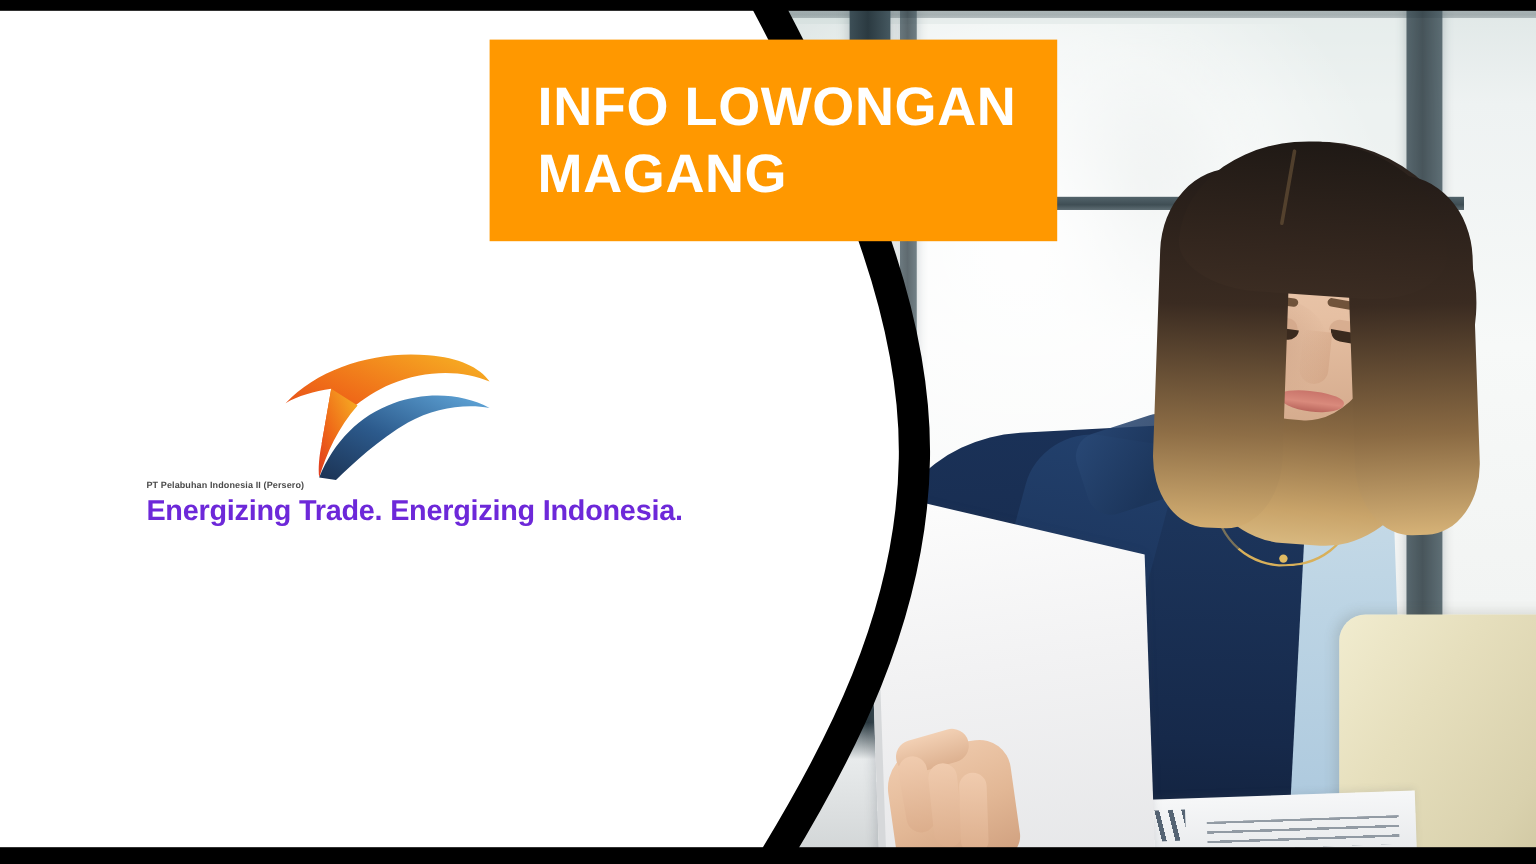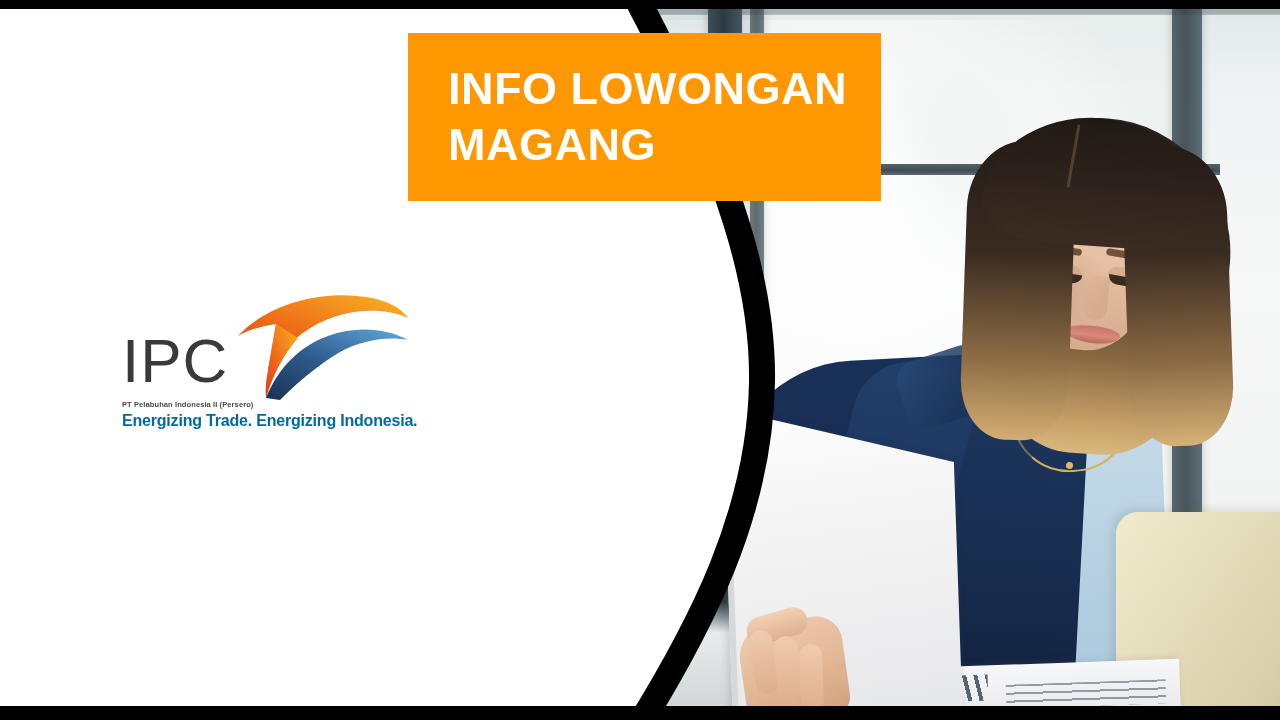--- a/index.html
+++ b/index.html
@@ -396,23 +396,23 @@
     left: 6px; top: 108px;
     font-size: 7.5px;
     font-weight: bold;
     color: #4a4a4a;
     letter-spacing: 0.1px;
     white-space: nowrap;
   }
   .logo-tagline {
     position: absolute;
     left: 6px; top: 120px;
-    font-size: 16px;
+    font-size: 24px;
     font-weight: bold;
-    color: #0369a1;
+    color: #6d28d9;
     letter-spacing: -0.2px;
     white-space: nowrap;
   }
 </style>
 </head>
 <body>
 
 <div id="poster">
 
   <div class="photo-pane">
@@ -481,21 +481,20 @@
 
   <div class="edge-bar top"></div>
   <div class="edge-bar bottom"></div>
 
   <div class="banner">
     <div class="banner-line l1">INFO LOWONGAN</div>
     <div class="banner-line l2">MAGANG</div>
   </div>
 
   <div class="logo">
-    <div class="logo-ipc">IPC</div>
 
     <svg class="logo-swoosh" viewBox="0 0 175 108">
       <defs>
         <linearGradient id="gTop" x1="0" y1="1" x2="1" y2="0">
           <stop offset="0%" stop-color="#E03A1F"></stop>
           <stop offset="42%" stop-color="#EF6A18"></stop>
           <stop offset="100%" stop-color="#F7B524"></stop>
         </linearGradient>
         <linearGradient id="gBot" x1="0" y1="1" x2="1" y2="0">
           <stop offset="0%" stop-color="#1B3253"></stop>

